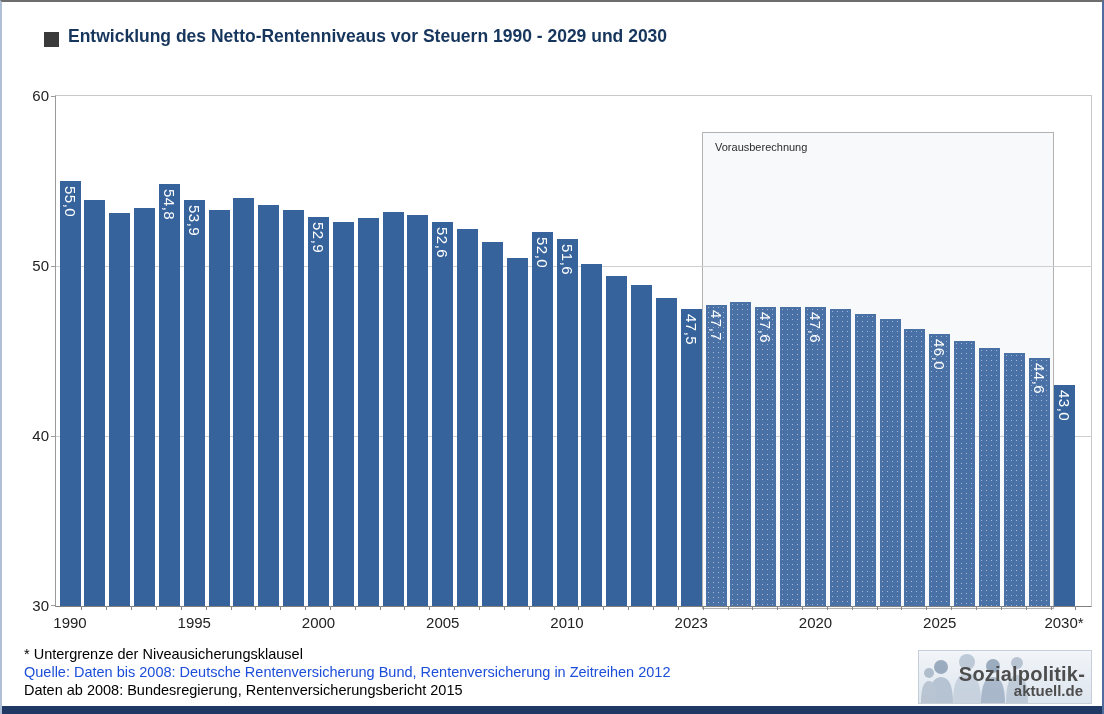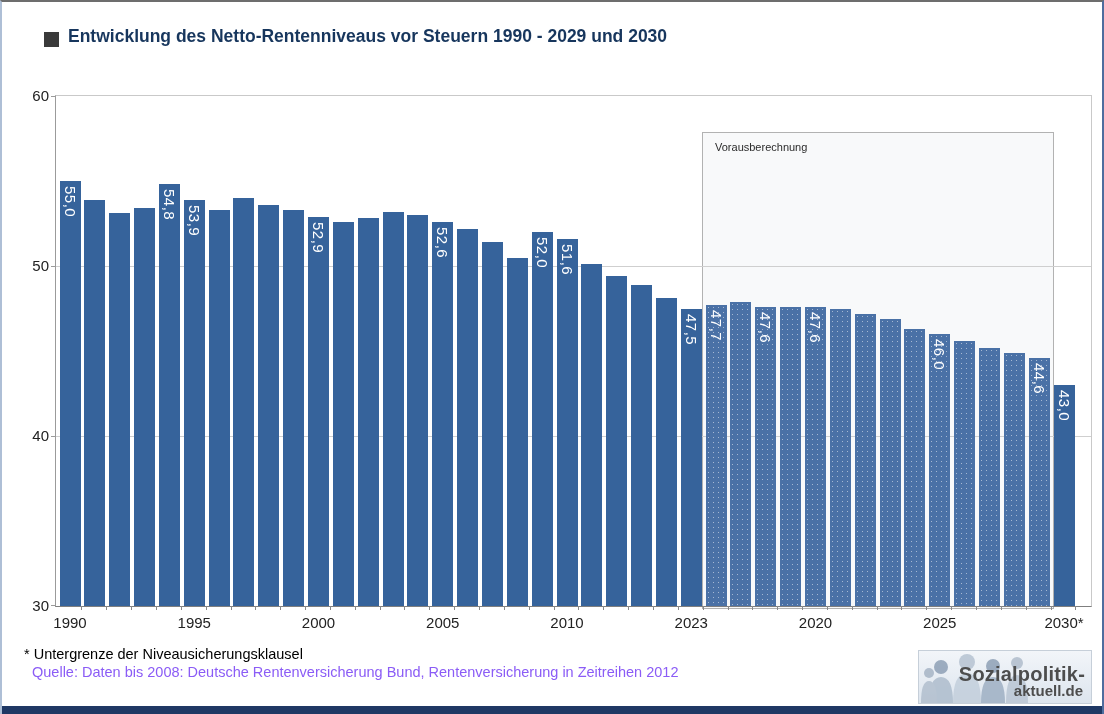--- a/index.html
+++ b/index.html
@@ -72,21 +72,21 @@
   .projection-box {
     position:absolute; left:700px; top:130px; width:352px; height:477px;
     border:1px solid #b2b2b2; background:rgba(234,238,242,0.35);
     z-index:1; box-sizing:border-box;
   }
   .projection-box-label {
     position:absolute; left:12px; top:8px; font-size:11px; color:#2b2b2b;
   }
   
   .foot-note  { position:absolute; left:22px; top:644px; font-size:14.5px; color:#000; }
-  .foot-src1  { position:absolute; left:30px; top:662px; font-size:14.5px; color:#8b5cf6; }
+  .foot-src1  { position:absolute; left:22px; top:662px; font-size:14.5px; color:#1d4ed8; }
   .foot-src2  { position:absolute; left:22px; top:680px; font-size:14.5px; color:#000; }
   .spa-logo {
     position:absolute; right:10px; bottom:10px; width:172px; height:52px;
     background:linear-gradient(180deg,#f2f5f9,#dde5ee);
     border:1px solid #c6cfd9; overflow:hidden;
   }
   .spa-people { position:absolute; left:0; top:0; width:100%; height:100%; opacity:0.85; }
   .spa-text1 {
     position:absolute; right:6px; top:12px; font-size:20px; font-weight:bold;
     color:#4d4d4d; letter-spacing:0.2px;
@@ -238,20 +238,21 @@
       <div class="xlab" style="left: 386.75px;">2005</div>
       <div class="xlab" style="left: 511px;">2010</div>
       <div class="xlab" style="left: 635.25px;">2023</div>
       <div class="xlab" style="left: 759.5px;">2020</div>
       <div class="xlab" style="left: 883.75px;">2025</div>
       <div class="xlab" style="left: 1008px;">2030*</div>
     </div>
 
   <div class="foot-note">* Untergrenze der Niveausicherungsklausel</div>
   <div class="foot-src1">Quelle: Daten bis 2008: Deutsche Rentenversicherung Bund, Rentenversicherung in Zeitreihen 2012</div>
+  <div class="foot-src2">Daten ab 2008: Bundesregierung, Rentenversicherungsbericht 2015</div>
 
   <div class="spa-logo">
     <svg class="spa-people" viewBox="0 0 172 52" xmlns="http://www.w3.org/2000/svg">
       <g fill="#9fb0c4">
         <circle cx="22" cy="16" r="7" fill="#8ea0b6"></circle>
         <path d="M10 52 Q10 26 22 26 Q34 26 34 52 Z" fill="#aebdcd"></path>
         <circle cx="48" cy="11" r="8" fill="#b6c3d2"></circle>
         <path d="M34 52 Q34 22 48 22 Q62 22 62 52 Z" fill="#c3cfdc"></path>
         <circle cx="74" cy="15" r="7" fill="#8ea0b6"></circle>
         <path d="M62 52 Q62 26 74 26 Q86 26 86 52 Z" fill="#9fb0c4"></path>

